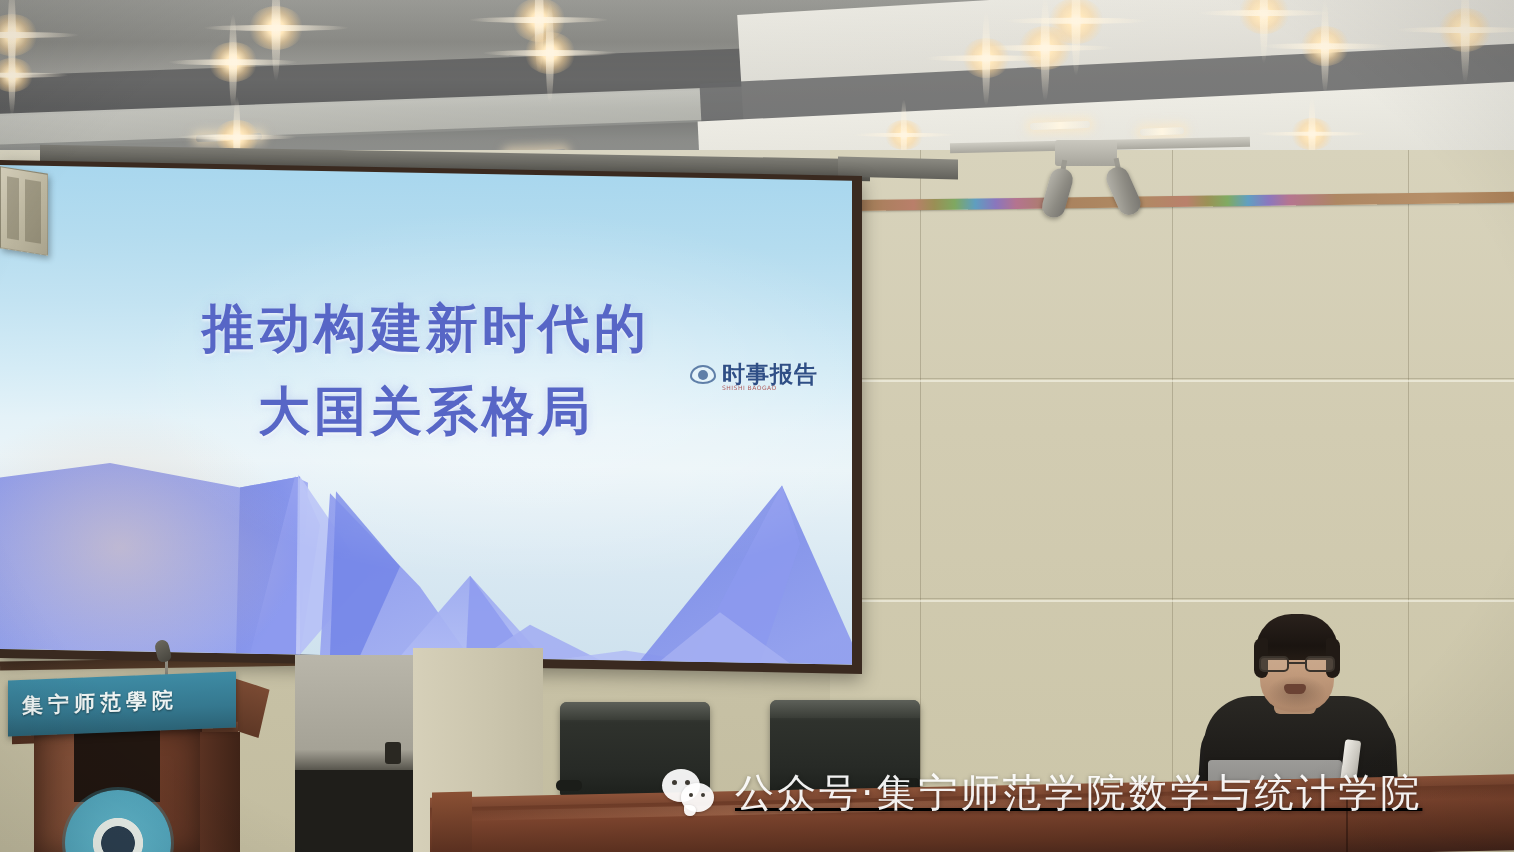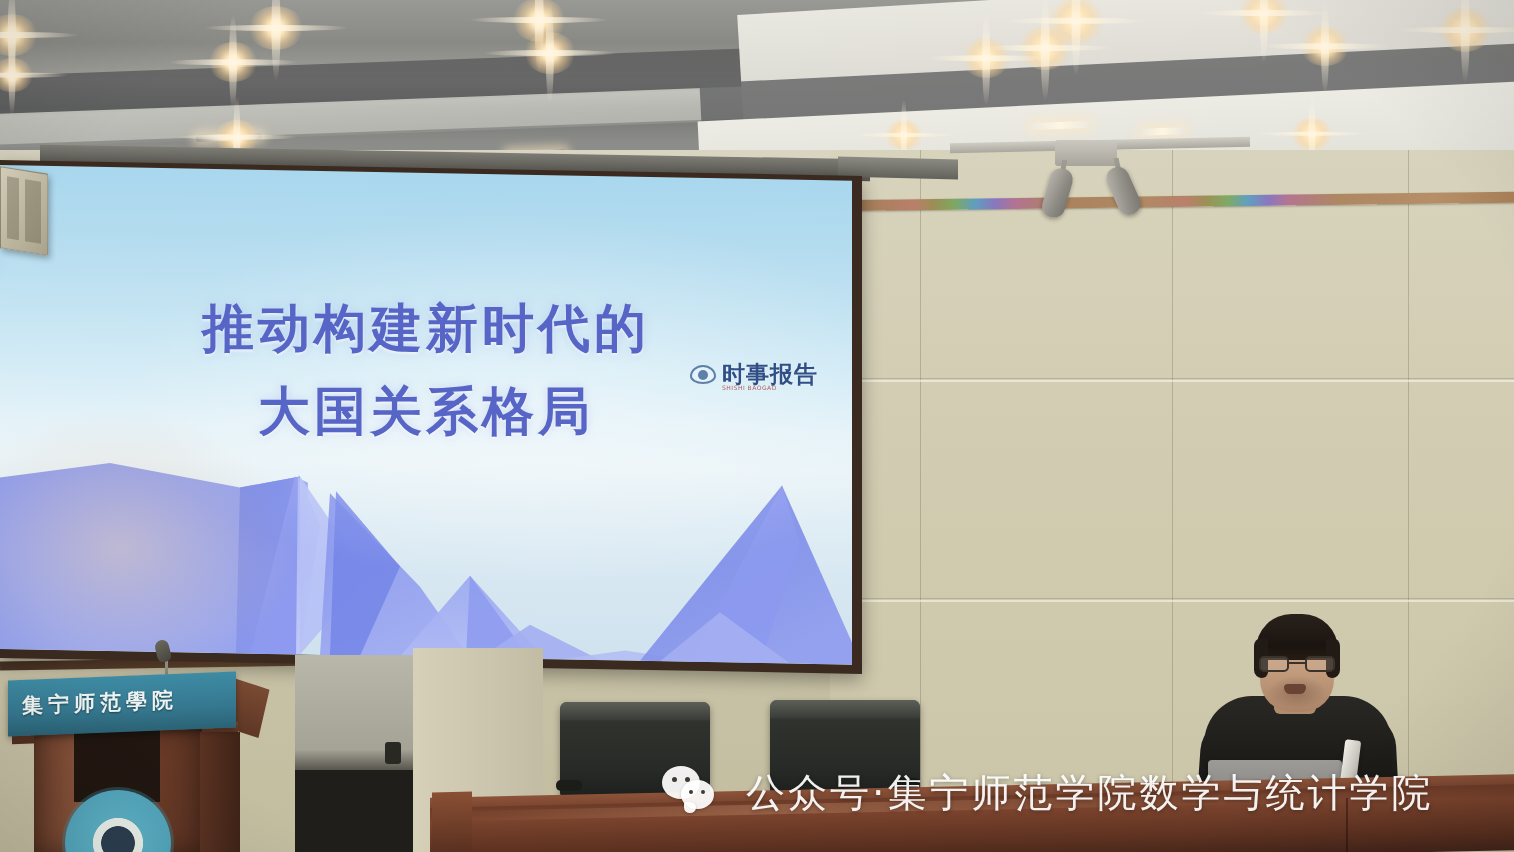--- a/index.html
+++ b/index.html
@@ -370,22 +370,23 @@
   }
   .mic-white {
     position:absolute; left:144px; top:126px; width:16px; height:54px;
     background:linear-gradient(100deg,#f2f0ea,#cdcac2 60%,#a9a69e);
     border-radius:3px; transform:rotate(7deg);
     box-shadow:0 2px 4px rgba(0,0,0,.25);
   }
 
   
   .watermark {
-    position:absolute; left:662px; top:766px; display:flex; align-items:flex-start; gap:28px;
+    position:absolute; left:662px; top:766px; display:flex; align-items:center; gap:17px;
     z-index:40;
+    text-decoration:underline;
   }
   .wechat-logo { position:relative; width:56px; height:48px; flex:none; }
   .bub {
     position:absolute; border-radius:50%; background:rgba(255,255,255,.93);
     box-shadow:0 1px 3px rgba(0,0,0,.25);
   }
   .bub.big { left:0; top:0; width:38px; height:33px; }
   .bub.small { left:19px; top:14px; width:33px; height:29px; }
   .bub-dot { position:absolute; width:5px; height:5px; border-radius:50%; background:#3e3a33; }
   .wm-text {

